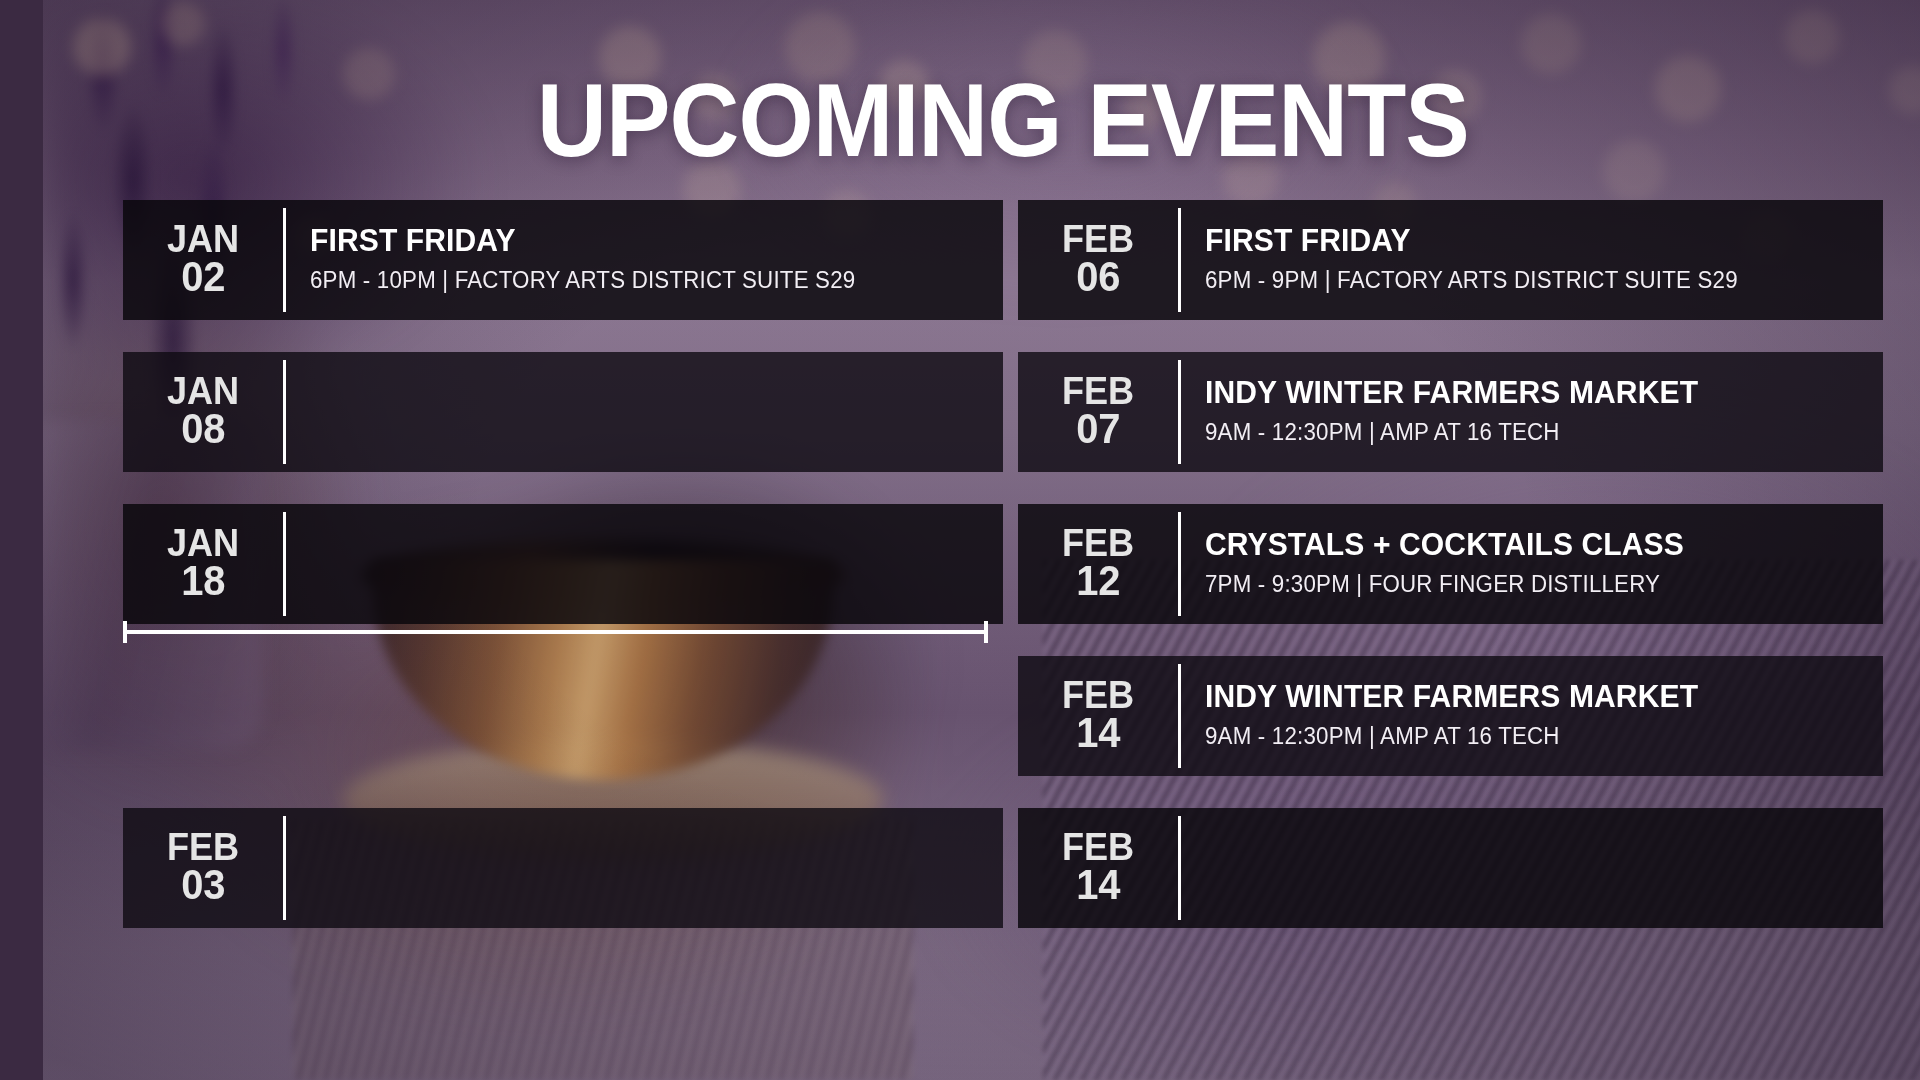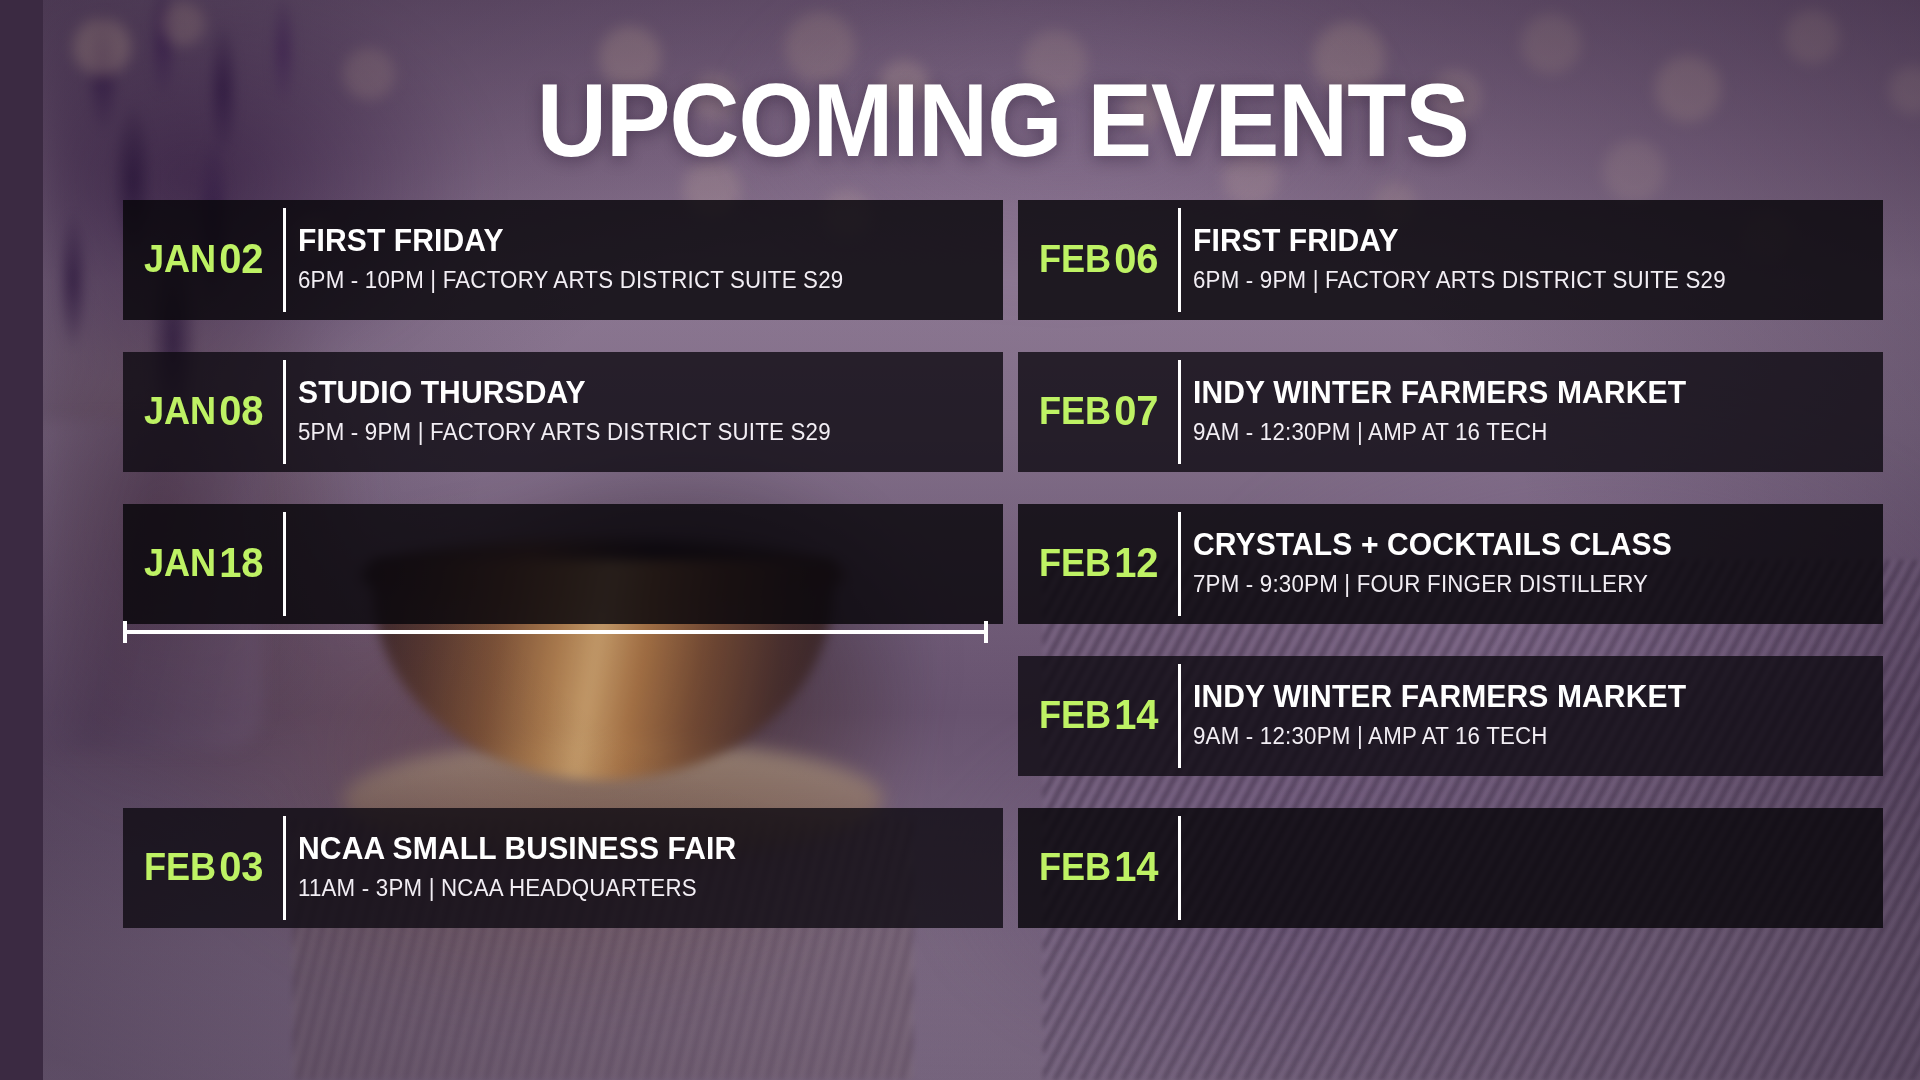--- a/index.html
+++ b/index.html
@@ -172,24 +172,24 @@
   .col-left  .event-card { width:880px; }
   .col-right .event-card { width:865px; }
 
   
   .event-card.translucent { background:rgba(14,10,17,.80); }
 
   .card-date {
     width:160px;
     flex:0 0 160px;
     display:flex;
-    flex-direction:row;
+    flex-direction:column;
     align-items:center;
     justify-content:center;
-    color:#bef264;
+    color:#e5e5e5;
     font-weight:bold;
     line-height:.96;
     padding-bottom:2px;
   }
   .date-month {
     font-size:38px;
     letter-spacing:0px;
     transform:scaleX(.95);
   }
   .date-day {
@@ -203,21 +203,21 @@
     flex:0 0 3px;
     background:#ffffff;
     margin:8px 0 8px 0;
   }
 
   .card-body {
     flex:1 1 auto;
     display:flex;
     flex-direction:column;
     justify-content:center;
-    padding-left:12px;
+    padding-left:24px;
     padding-right:14px;
   }
   .card-title {
     color:#ffffff;
     font-weight:bold;
     font-size:31px;
     line-height:1.12;
     letter-spacing:.1px;
     transform:scaleX(.97);
     transform-origin:left center;
@@ -311,42 +311,34 @@
               <div class="card-title">FIRST FRIDAY</div>
               <div class="card-meta">6PM - 10PM | FACTORY ARTS DISTRICT SUITE S29</div>
             </div>
           </div>
           <div class="event-card translucent" style="top: 152px;">
             <div class="card-date">
               <div class="date-month">JAN</div>
               <div class="date-day">08</div>
             </div>
             <div class="card-divider"></div>
-            <div class="card-body">
-              <div class="card-title">STUDIO THURSDAY</div>
-              <div class="card-meta">5PM - 9PM | FACTORY ARTS DISTRICT SUITE S29</div>
-            </div>
           </div>
           <div class="event-card" style="top: 304px;">
             <div class="card-date">
               <div class="date-month">JAN</div>
               <div class="date-day">18</div>
             </div>
             <div class="card-divider"></div>
           </div>
           <div class="event-card translucent" style="top: 608px;">
             <div class="card-date">
               <div class="date-month">FEB</div>
               <div class="date-day">03</div>
             </div>
             <div class="card-divider"></div>
-            <div class="card-body">
-              <div class="card-title">NCAA SMALL BUSINESS FAIR</div>
-              <div class="card-meta">11AM - 3PM | NCAA HEADQUARTERS</div>
-            </div>
           </div>
         </div>
       <div class="col col-right" id="col-right">
           <div class="event-card" style="top: 0px;">
             <div class="card-date">
               <div class="date-month">FEB</div>
               <div class="date-day">06</div>
             </div>
             <div class="card-divider"></div>
             <div class="card-body">

